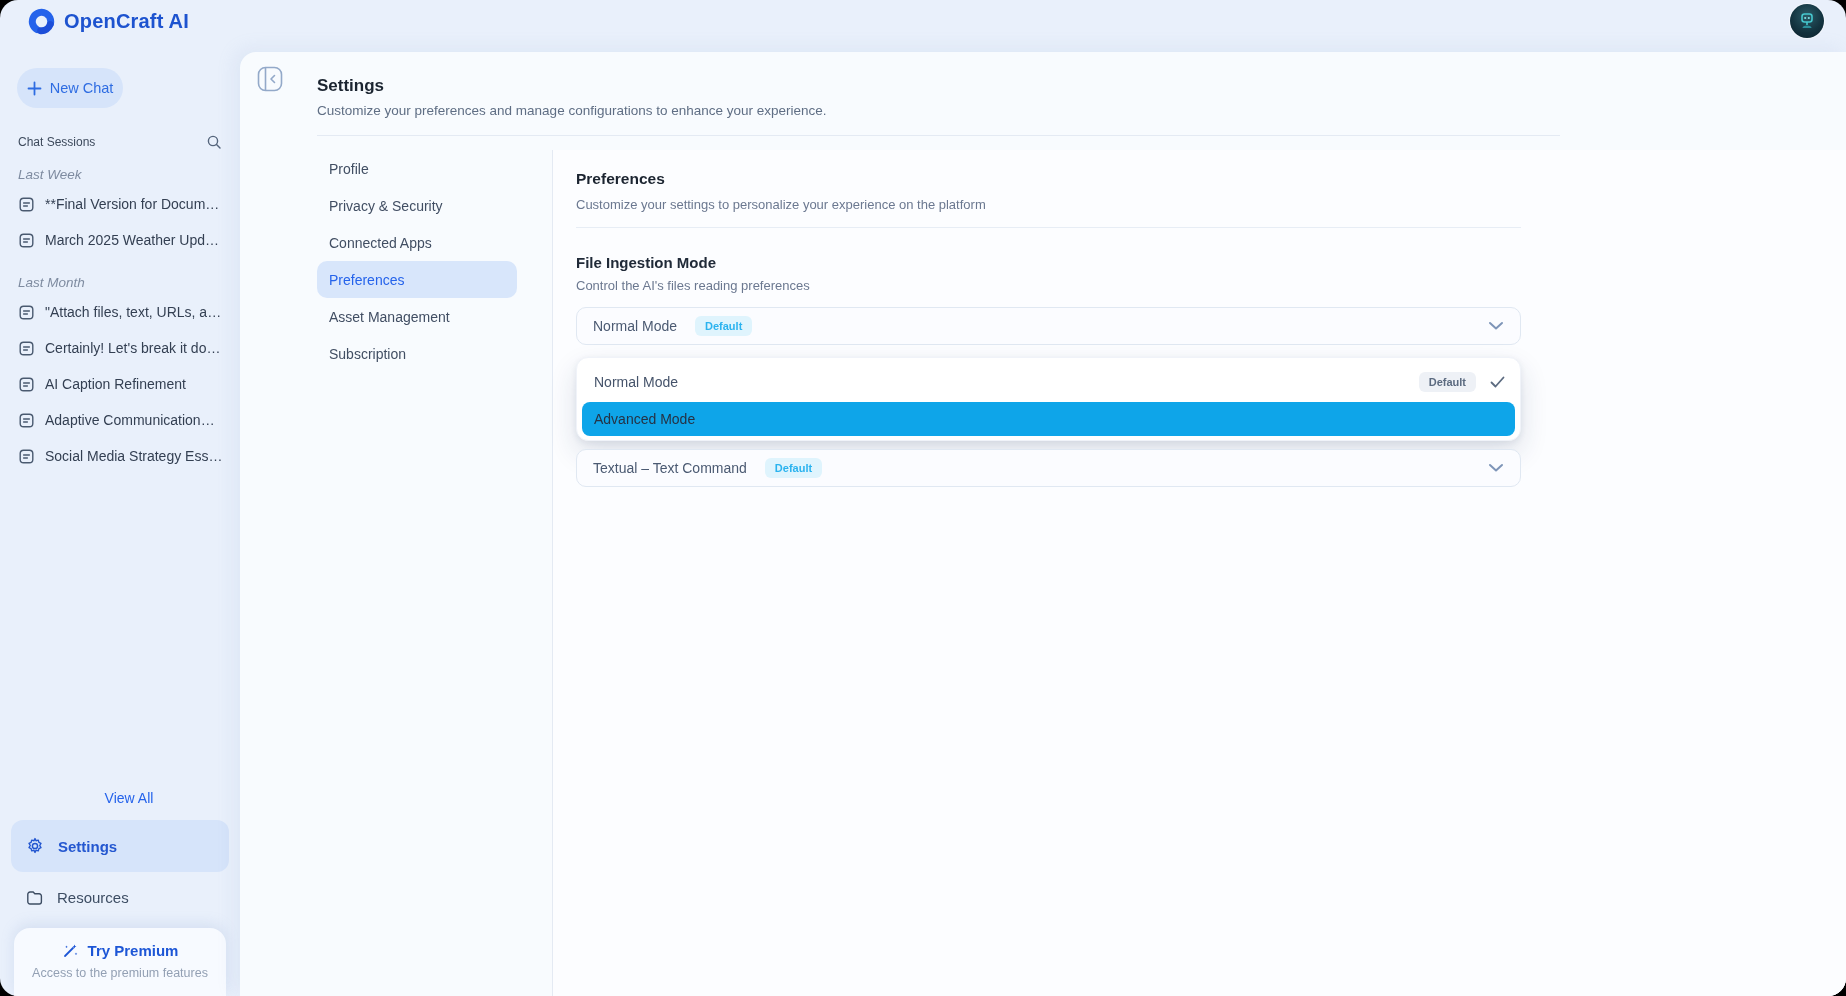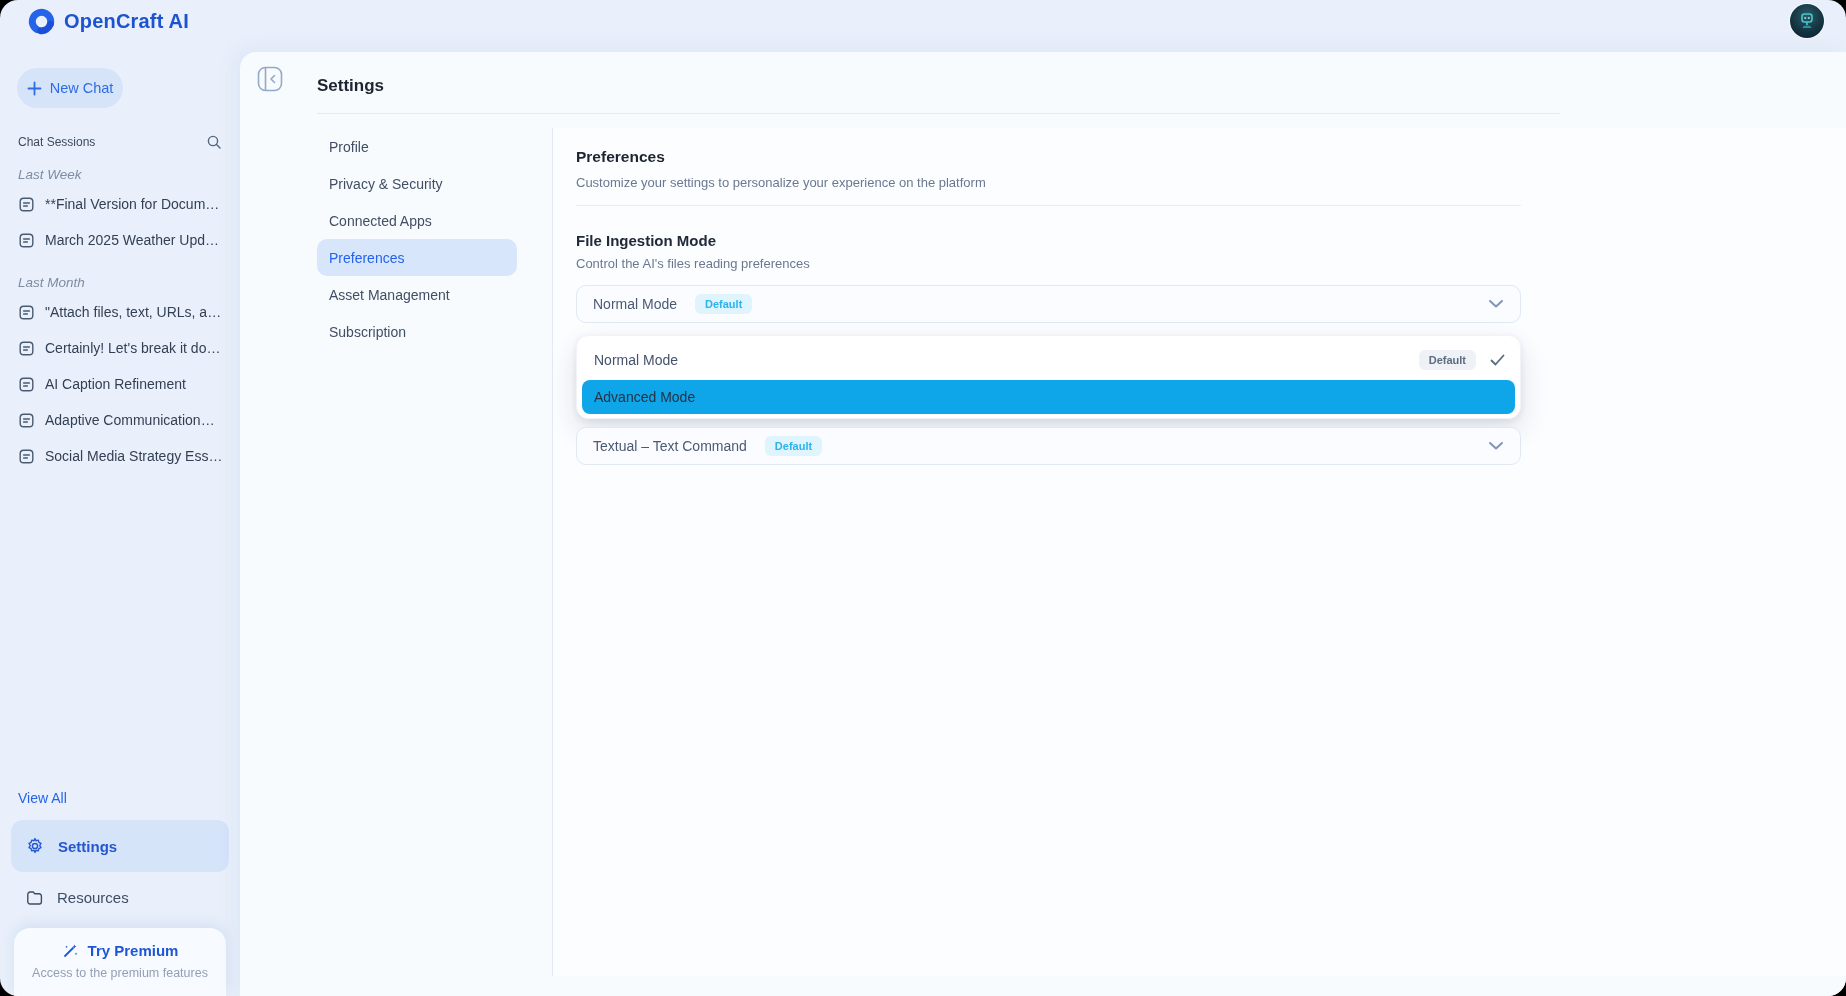--- a/index.html
+++ b/index.html
@@ -27,21 +27,21 @@
     gap:8px; color:#2e6ce2; font-size:14.5px; font-weight:500; cursor:pointer;
     font-family:inherit; }
   .sessions-head { margin:26px 18px 0 18px; display:flex; align-items:center; }
   .sessions-title { font-size:12px; color:#3d4a5c; }
   .sessions-head .sicon { margin-left:auto; }
   .group-label { margin:17px 0 4px 18px; font-size:13.5px; font-style:italic; color:#7e8ba0; }
   .chat-item { height:36px; display:flex; align-items:center; gap:10px; padding:0 14px 0 18px;
     cursor:pointer; }
   .chat-item span.txt { font-size:14px; color:#333f52; white-space:nowrap; overflow:hidden; }
   .side-spacer { flex:1; }
-  .view-all { margin:0 0 14px 18px; font-size:14px; color:#2563eb; cursor:pointer; }
+  .view-all { margin:0 0 14px 18px; font-size:14px; color:#2563eb; cursor:pointer;text-align:center; }
   .side-settings { margin:0 11px; height:52px; border-radius:12px; background:#d6e4fa;
     display:flex; align-items:center; gap:13px; padding:0 14px; cursor:pointer; }
   .side-settings .lbl { font-size:15px; font-weight:600; color:#2457d0; }
   .side-resources { margin:2px 11px 0 11px; height:46px; border-radius:12px;
     display:flex; align-items:center; gap:13px; padding:0 14px; cursor:pointer; }
   .side-resources .lbl { font-size:15px; color:#3d4d63; }
   .premium-card { margin:8px 14px 0 14px; background:#f7faff; border-radius:16px 16px 0 0;
     padding:14px 10px 16px 10px; box-shadow:0 -4px 14px rgba(120,150,200,.18); cursor:pointer; }
   .premium-title { display:flex; align-items:center; justify-content:center; gap:9px;
     font-size:15px; font-weight:bold; color:#1d56d6; }
@@ -253,20 +253,21 @@
     <div class="collapse-btn">
       <svg width="26" height="26" viewBox="0 0 26 26">
         <rect x="1.5" y="1.5" width="23" height="23" rx="7" fill="none" stroke="#93a9c9" stroke-width="1.6"></rect>
         <path d="M8.5 2 v22" stroke="#93a9c9" stroke-width="1.6"></path>
         <path d="M17.5 9.5 L14 13 l3.5 3.5" fill="none" stroke="#93a9c9" stroke-width="1.6" stroke-linecap="round" stroke-linejoin="round"></path>
       </svg>
     </div>
 
     <div class="panel-header">
       <div class="panel-title">Settings</div>
+      <div class="panel-sub">Customize your preferences and manage configurations to enhance your experience.</div>
       <div class="hr"></div>
     </div>
 
     <div class="panel-body">
       <div class="settings-nav">
         <div class="nav-item">Profile</div>
         <div class="nav-item">Privacy &amp; Security</div>
         <div class="nav-item">Connected Apps</div>
         <div class="nav-item active">Preferences</div>
         <div class="nav-item">Asset Management</div>

